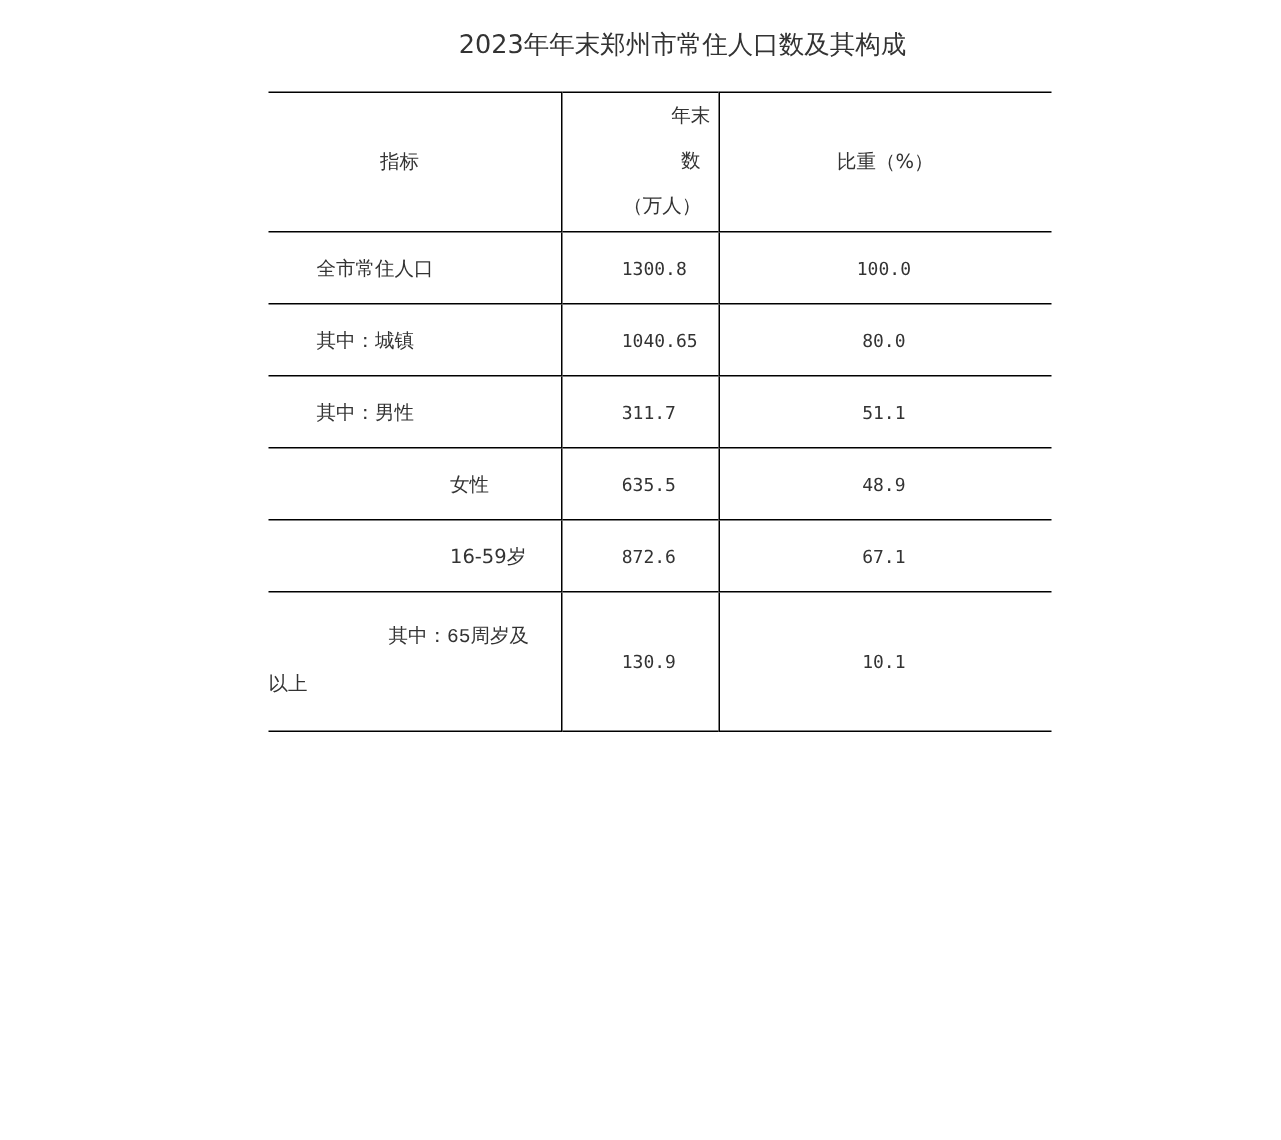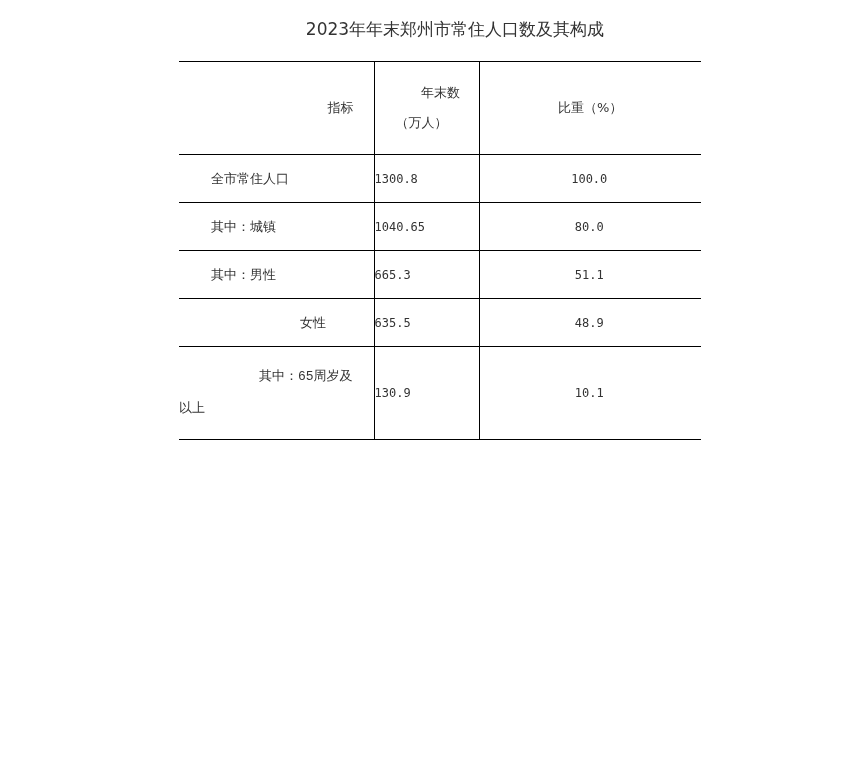--- a/index.html
+++ b/index.html
@@ -4,26 +4,26 @@
 <style>
   html, body { margin: 0; padding: 0; background: #ffffff; }
   body { width: 854px; height: 760px; position: relative; overflow: hidden;
          font-family: "DejaVu Sans", "Liberation Sans", sans-serif; color: #333333; }
   .title { position: absolute; left: 0; width: 910px; top: 18px; text-align: center;
            font-size: 17px; color: #333333; letter-spacing: 0px; }
   table { position: absolute; left: 179px; top: 61px; width: 522px;
           border-collapse: collapse; table-layout: fixed; font-size: 13px; color: #333333; }
   td { padding: 0; vertical-align: middle; }
   tr { border-top: 1.5px solid #000; border-bottom: 1.5px solid #000; }
-  td.c2 { border-left: 1.5px solid #000; border-right: 1.5px solid #000; }
+  td.c2 { border-left: 1.5px solid #000; border-right: 1.5px solid #000; padding-left: 40px; }
   col.c1 { width: 195px; } col.c2 { width: 105px; } col.c3 { width: 222px; }
   tr.head { height: 93px; }
   tr.row { height: 48px; }
   tr.row.tall { height: 93px; }
-  .hdr1 { text-align: right; padding-right: 20px; }
+  .hdr1 { text-align: center; padding-right: 20px; }
   .hdr2 { text-align: center; line-height: 30px; }
   .hdr2 .l1 { display:block; padding-left: 28px; }
   .hdr2 .l2 { display:block; padding-right: 10px; }
   .hdr3 { text-align: center; }
   .lbl { padding-left: 32px; }
   .lbl.ind { padding-left: 121px; }
   .lbl.ind2 { padding-left: 78px; }
   .lbl.wrap { padding-left: 0; line-height: 32px; font-family: Liberation Mono, monospace; }
   .lbl.wrap .w1 { display:block; padding-left: 80px; }
   .num { padding-right: 12px; font-family: "DejaVu Sans Mono", "Liberation Mono", monospace; font-size: 12px; }
@@ -54,27 +54,32 @@
     <td class="c2 num">1300.8</td>
     <td class="pct">100.0</td>
   </tr>
   <tr class="row">
     <td class="lbl">其中：城镇</td>
     <td class="c2 num">1040.65</td>
     <td class="pct">80.0</td>
   </tr>
   <tr class="row">
     <td class="lbl">其中：男性</td>
-    <td class="c2 num">665.3</td>
+    <td class="c2 num">311.7</td>
     <td class="pct">51.1</td>
   </tr>
   <tr class="row">
     <td class="lbl ind">女性</td>
     <td class="c2 num">635.5</td>
     <td class="pct">48.9</td>
+  </tr>
+  <tr class="row">
+    <td class="lbl ind">16-59岁</td>
+    <td class="c2 num">872.6</td>
+    <td class="pct">67.1</td>
   </tr>
   <tr class="row tall">
     <td class="lbl wrap">
       <span class="w1">其中：65周岁及</span>
       <span>以上</span>
     </td>
     <td class="c2 num">130.9</td>
     <td class="pct">10.1</td>
   </tr>
 </tbody>

